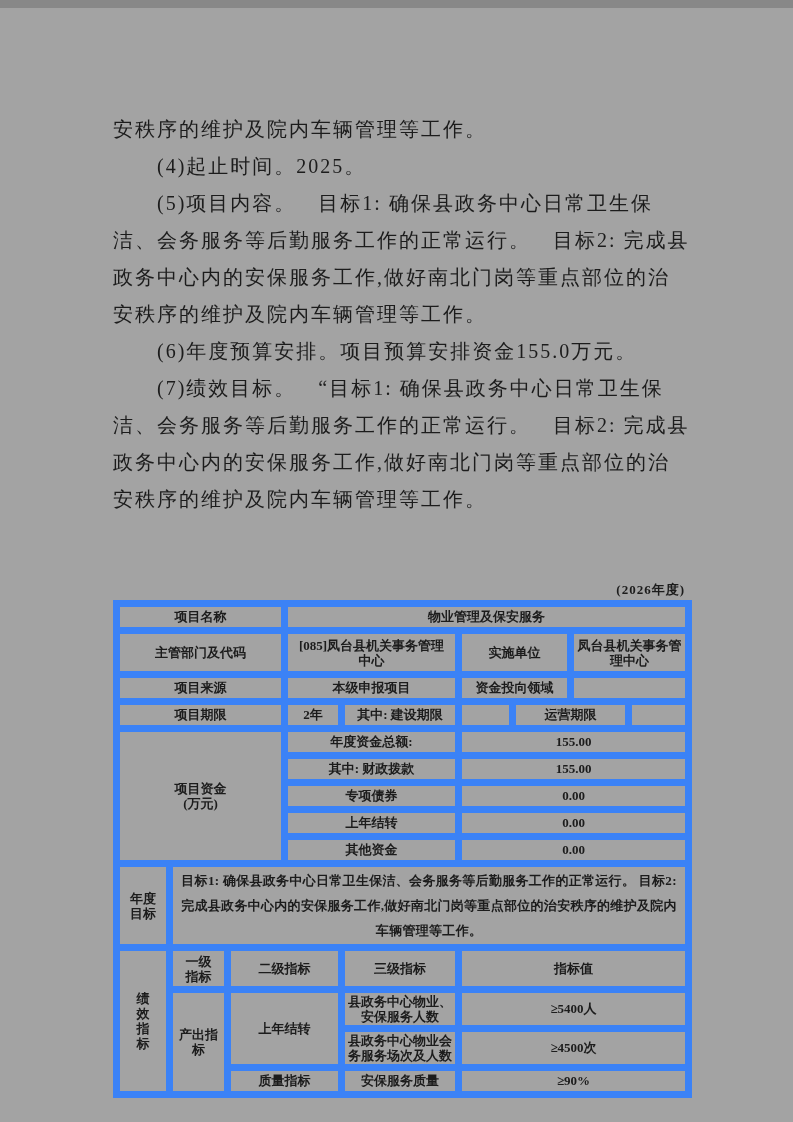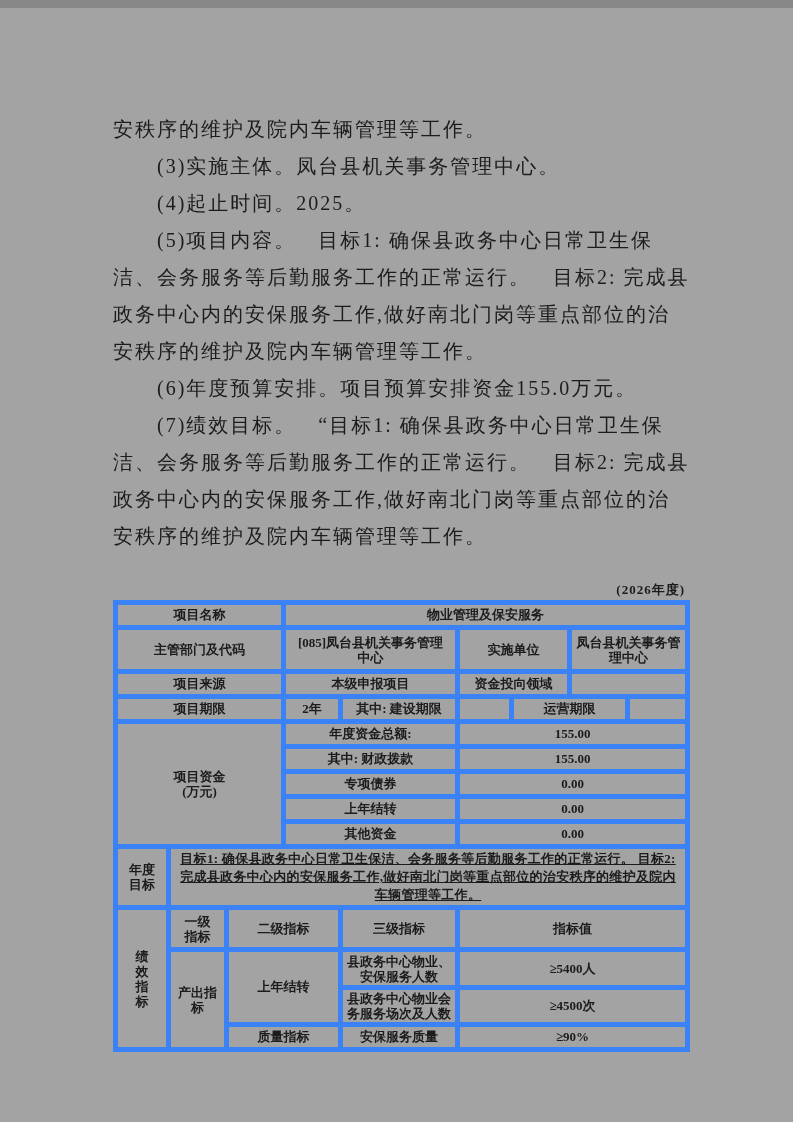--- a/index.html
+++ b/index.html
@@ -34,51 +34,50 @@
     text-align:right;font-size:13px;font-weight:600;letter-spacing:1px;
   }
   
   table.perf{
     position:absolute;left:113px;top:592px;
     width:572px;
     border-collapse:collapse;
     table-layout:fixed;
   }
   table.perf td{
-    border:5px solid #3b82f6;
+    border:7px solid #3b82f6;
     font-size:13px;
     font-weight:700;
     text-align:center;
     vertical-align:middle;
     padding:1px 3px;
     overflow:hidden;
   }
   td.pre{white-space:pre-line;line-height:15px;}
   td.vert{line-height:15px;}
   td.left{text-align:left;padding-left:7px;}
   td.num{
     text-align:left;padding-left:7px;
     font-weight:400;font-size:13.5px;
     font-family:"Liberation Serif","DejaVu Serif",serif;
   }
   td.val{font-weight:400;}
   td.goal{
-    text-align:left;font-size:12.5px;line-height:18px;
-    padding:2px 7px;letter-spacing:.3px;text-decoration:underline;
+    text-align:left;font-size:12.5px;line-height:25px;
+    padding:2px 7px;letter-spacing:.3px;
   }
   tr.thick td{border-bottom-width:2px;}
 </style>
 </head>
 <body>
 
 <div class="page">
 
   <div class="body-text">
     <div class="body-line">安秩序的维护及院内车辆管理等工作。</div>
-    <div class="body-line indent">(3)实施主体。凤台县机关事务管理中心。</div>
     <div class="body-line indent">(4)起止时间。2025。</div>
     <div class="body-line indent">(5)项目内容。　目标1: 确保县政务中心日常卫生保</div>
     <div class="body-line">洁、会务服务等后勤服务工作的正常运行。　目标2: 完成县</div>
     <div class="body-line">政务中心内的安保服务工作,做好南北门岗等重点部位的治</div>
     <div class="body-line">安秩序的维护及院内车辆管理等工作。</div>
     <div class="body-line indent">(6)年度预算安排。项目预算安排资金155.0万元。</div>
     <div class="body-line indent">(7)绩效目标。　“目标1: 确保县政务中心日常卫生保</div>
     <div class="body-line">洁、会务服务等后勤服务工作的正常运行。　目标2: 完成县</div>
     <div class="body-line">政务中心内的安保服务工作,做好南北门岗等重点部位的治</div>
     <div class="body-line">安秩序的维护及院内车辆管理等工作。</div>

